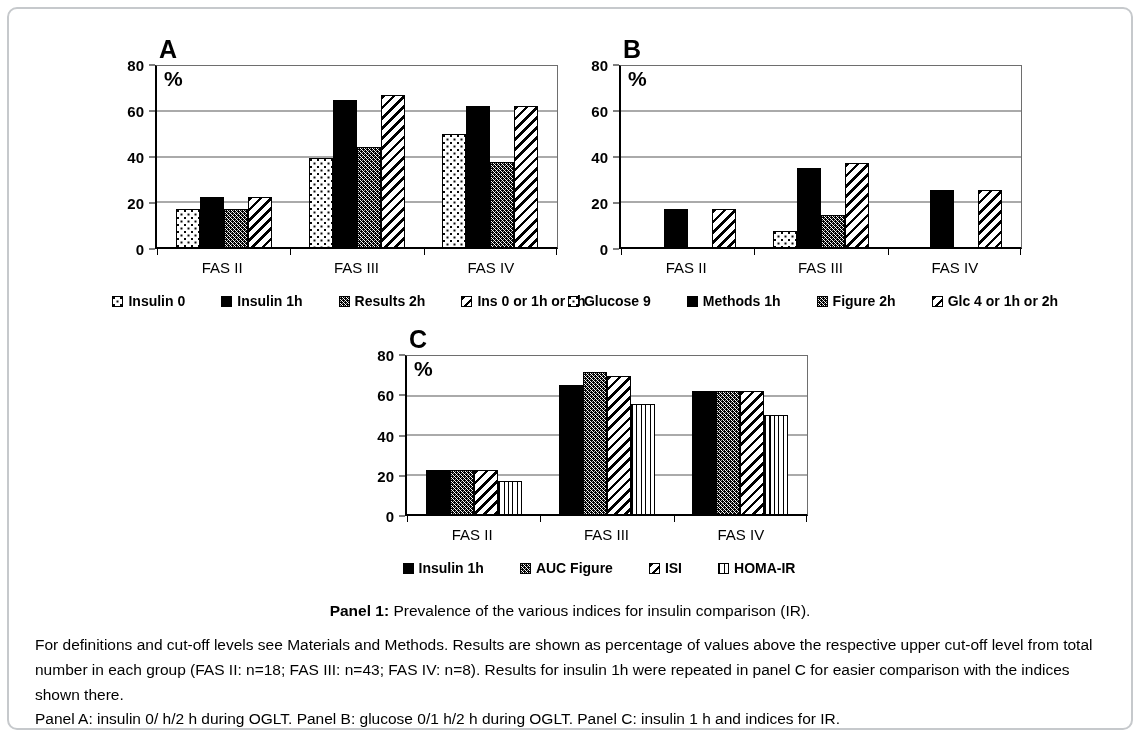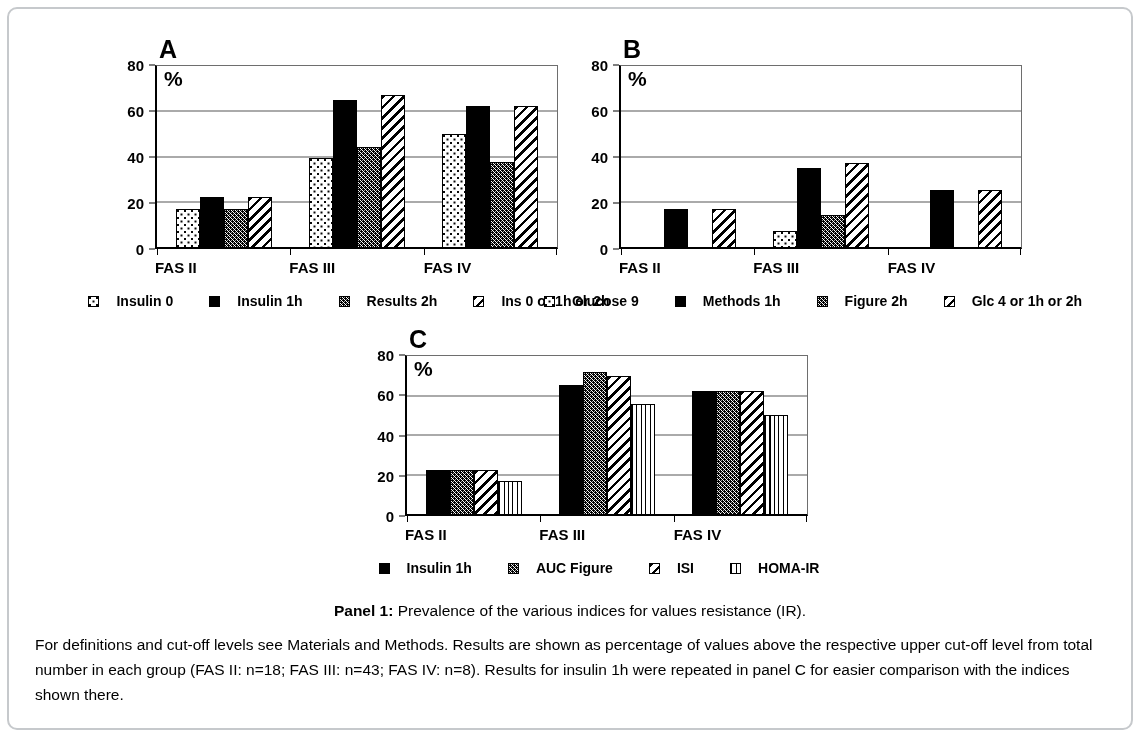--- a/index.html
+++ b/index.html
@@ -27,23 +27,23 @@
   }
   .chart.short .plot{height:158px;}
   .grid{position:absolute;left:0;right:0;height:1px;background:#565656;z-index:1;transform:translateY(50%);}
   .pct{position:absolute;left:7px;top:1px;font-size:21px;font-weight:bold;z-index:3;}
   .groups{position:absolute;left:0;right:0;top:0;bottom:0;display:flex;z-index:2;}
   .group{flex:1 1 0;display:flex;align-items:flex-end;justify-content:center;}
   .bar{width:24px;box-sizing:border-box;border:1px solid #000;border-bottom:none;}
   .bar.zero{border:none;}
   .xtick{position:absolute;bottom:-8px;width:1px;height:6px;background:#000;}
   .cats{display:flex;margin-left:46px;width:403px;margin-top:10px;}
-  .cat{flex:1;text-align:left;font-weight:bold;font-size:15px;}
+  .cat{flex:1;text-align:center;font-weight:normal;font-size:15px;}
   .legend{display:flex;justify-content:center;align-items:center;gap:36px;margin-top:17px;margin-left:30px;width:420px;}
-  .li{display:flex;align-items:center;gap:17px;}
+  .li{display:flex;align-items:center;gap:5px;}
   .sw{width:9px;height:9px;border:1px solid #000;flex:0 0 auto;}
   .ll{font-weight:bold;font-size:14px;white-space:nowrap;}
 
   
   .pat-solid{background:#000;}
   .pat-dots-light{
     background-color:#fff;
     background-image:radial-gradient(circle at 1px 1px,#000 0.7px,transparent 0.9px),
                      radial-gradient(circle at 1px 1px,#000 0.7px,transparent 0.9px);
     background-size:7px 7px;background-position:0 0,3.5px 3.5px;
@@ -278,20 +278,21 @@
             <span class="ll">ISI</span>
           </span>
           <span class="li">
             <span class="sw pat-vlines"></span>
             <span class="ll">HOMA-IR</span>
           </span>
         </div>
       </div>
   </div>
 
-  <div class="caption"><b>Panel 1:</b><span> Prevalence of the various indices for values resistance (IR).</span></div>
+  <div class="caption"><b>Panel 1:</b><span> Prevalence of the various indices for insulin comparison (IR).</span></div>
 
   <div class="bodytext">
     <p>For definitions and cut-off levels see Materials and Methods. Results are shown as percentage of values above the respective upper cut-off level from total number in each group (FAS II: n=18; FAS III: n=43; FAS IV: n=8). Results for insulin 1h were repeated in panel C for easier comparison with the indices shown there.</p>
+    <p>Panel A: insulin 0/ h/2 h during OGLT. Panel B: glucose 0/1 h/2 h during OGLT. Panel C: insulin 1 h and indices for IR.</p>
 
   </div>
 
 </div>
 
 </body></html>

